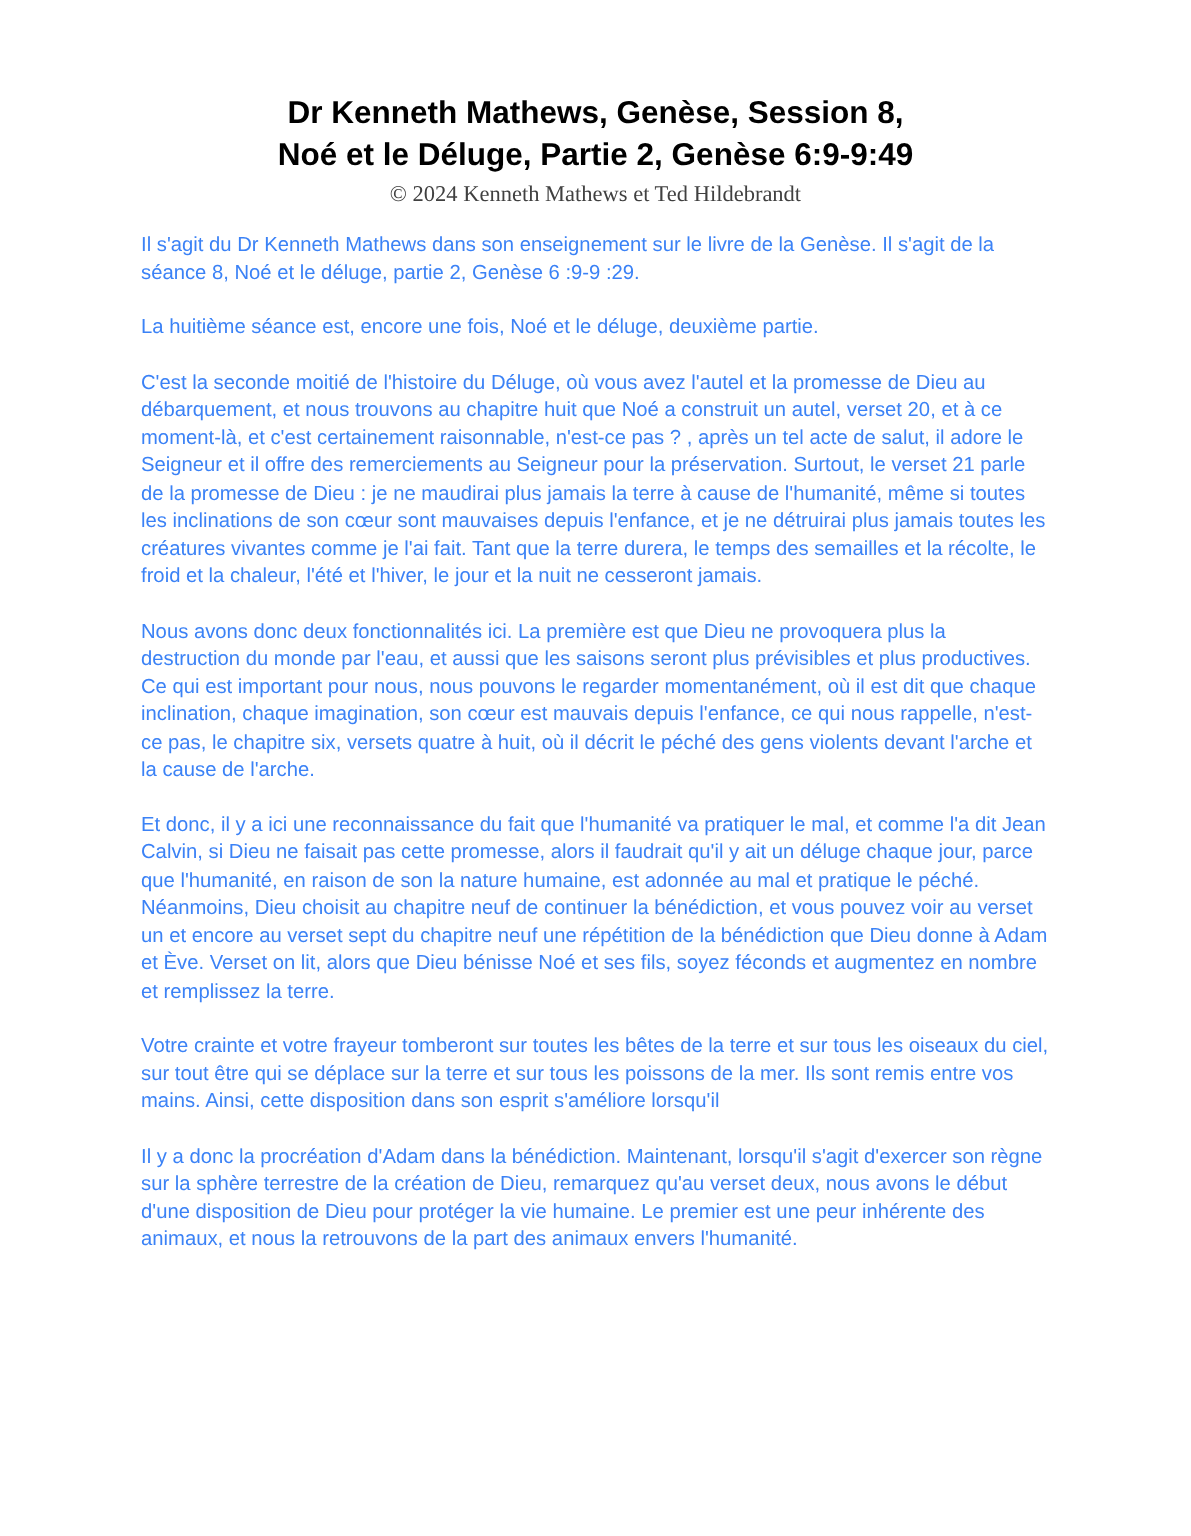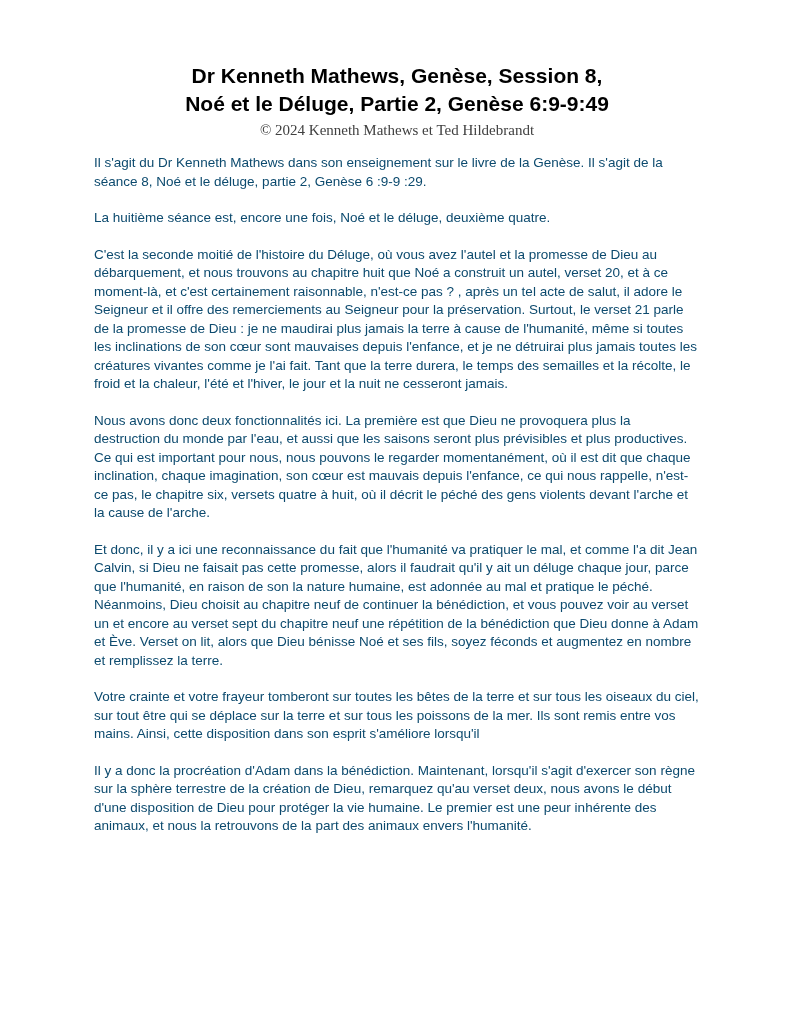--- a/index.html
+++ b/index.html
@@ -34,35 +34,35 @@
     font-size: 15px;
     line-height: 20px;
     margin: 2px 0 14px 0;
     color: #404040;
   }
   .body-text p {
     margin: 0 0 18px 0;
     font-size: 13.5px;
     line-height: 18.5px;
     text-align: left;
-    color: #0c4a6e;
+    color: #3b82f6;
   }
 </style>
 </head>
 <body>
 
 <div class="page">
 
   <h1 class="title"><span>Dr Kenneth Mathews, Genèse, Session 8,</span><br><span>Noé et le Déluge, Partie 2, Genèse 6:9-9:49</span></h1>
 
   <div class="copyright">© 2024 Kenneth Mathews et Ted Hildebrandt</div>
 
   <div class="body-text">
     <p>Il s'agit du Dr Kenneth Mathews dans son enseignement sur le livre de la Genèse. Il s'agit de la séance 8, Noé et le déluge, partie 2, Genèse 6 :9-9 :29.</p>
-    <p>La huitième séance est, encore une fois, Noé et le déluge, deuxième quatre.</p>
+    <p>La huitième séance est, encore une fois, Noé et le déluge, deuxième partie.</p>
     <p>C'est la seconde moitié de l'histoire du Déluge, où vous avez l'autel et la promesse de Dieu au débarquement, et nous trouvons au chapitre huit que Noé a construit un autel, verset 20, et à ce moment-là, et c'est certainement raisonnable, n'est-ce pas ? , après un tel acte de salut, il adore le Seigneur et il offre des remerciements au Seigneur pour la préservation. Surtout, le verset 21 parle de la promesse de Dieu : je ne maudirai plus jamais la terre à cause de l'humanité, même si toutes les inclinations de son cœur sont mauvaises depuis l'enfance, et je ne détruirai plus jamais toutes les créatures vivantes comme je l'ai fait. Tant que la terre durera, le temps des semailles et la récolte, le froid et la chaleur, l'été et l'hiver, le jour et la nuit ne cesseront jamais.</p>
     <p>Nous avons donc deux fonctionnalités ici. La première est que Dieu ne provoquera plus la destruction du monde par l'eau, et aussi que les saisons seront plus prévisibles et plus productives. Ce qui est important pour nous, nous pouvons le regarder momentanément, où il est dit que chaque inclination, chaque imagination, son cœur est mauvais depuis l'enfance, ce qui nous rappelle, n'est-ce pas, le chapitre six, versets quatre à huit, où il décrit le péché des gens violents devant l'arche et la cause de l'arche.</p>
     <p>Et donc, il y a ici une reconnaissance du fait que l'humanité va pratiquer le mal, et comme l'a dit Jean Calvin, si Dieu ne faisait pas cette promesse, alors il faudrait qu'il y ait un déluge chaque jour, parce que l'humanité, en raison de son la nature humaine, est adonnée au mal et pratique le péché. Néanmoins, Dieu choisit au chapitre neuf de continuer la bénédiction, et vous pouvez voir au verset un et encore au verset sept du chapitre neuf une répétition de la bénédiction que Dieu donne à Adam et Ève. Verset on  lit, alors que Dieu bénisse Noé et ses fils, soyez féconds et augmentez en nombre et remplissez la terre.</p>
     <p>Votre crainte et votre frayeur tomberont sur toutes les bêtes de la terre et sur tous les oiseaux du ciel, sur tout être qui se déplace sur la terre et sur tous les poissons de la mer. Ils sont remis entre vos mains. Ainsi, cette disposition dans son esprit s'améliore lorsqu'il</p>
     <p>Il y a donc la procréation d'Adam dans la bénédiction. Maintenant, lorsqu'il s'agit d'exercer son règne sur la sphère terrestre de la création de Dieu, remarquez qu'au verset deux, nous avons le début d'une disposition de Dieu pour protéger la vie humaine. Le premier est une peur inhérente des animaux, et nous la retrouvons de la part des animaux envers l'humanité.</p>
   </div>
 
 </div>
 
 </body></html>

